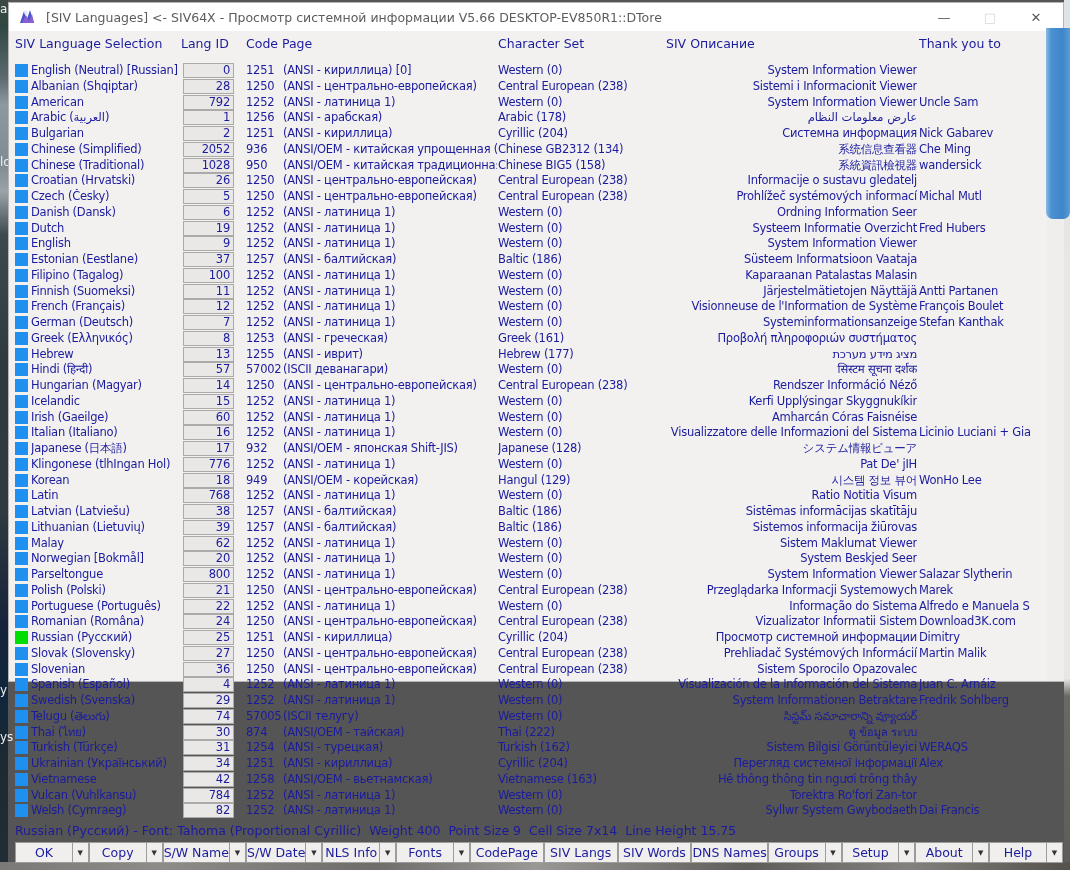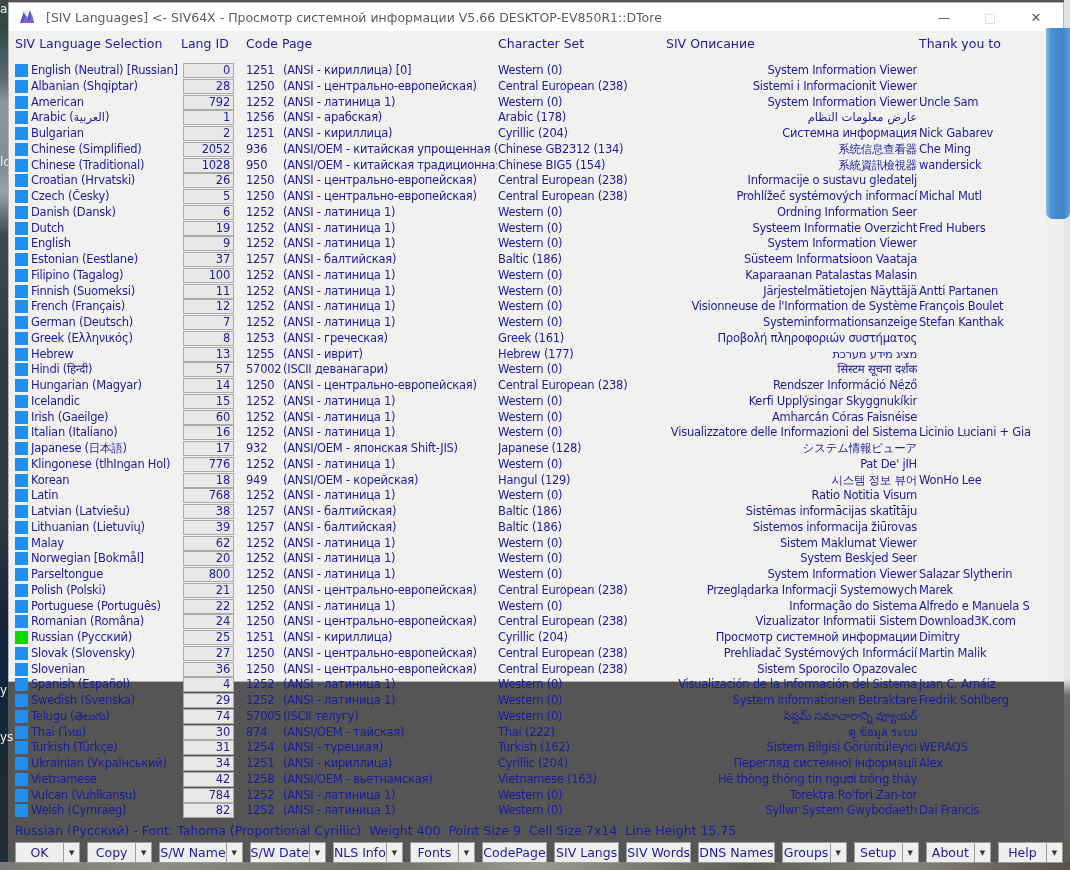--- a/index.html
+++ b/index.html
@@ -45,21 +45,21 @@
   .c-desc{left:657px;width:251px;text-align:right;}
   .c-credit{left:910px;width:130px;}
   
   .scrollbar{position:absolute;left:1038px;top:28px;width:17px;bottom:0;background:#efeeec;}
   .sb-thumb{position:absolute;left:8px;top:28px;width:24px;height:191px;z-index:9;
     background:linear-gradient(90deg,#8abce4 0%,#4a90d2 22%,#3f86c8 70%,#5a9cd8 100%);
     border-bottom-left-radius:7px;border-bottom-right-radius:7px;}
   
   .statusbar{position:absolute;left:6px;top:820px;right:4px;font-size:12.5px;color:#1b1b9e;
     white-space:pre;overflow:hidden;}
-  .btnrow{position:absolute;left:6px;top:839px;width:1048px;height:21px;display:flex;gap:7px;}
+  .btnrow{position:absolute;left:6px;top:839px;width:1048px;height:21px;display:flex;}
   .btn{flex:1 1 0;display:flex;align-items:stretch;background:#f0efed;border:1px solid #9c9c9a;
     box-sizing:border-box;font-size:12.5px;color:#1b1b9e;cursor:default;}
   .btn .lbl{flex:1;display:flex;align-items:center;justify-content:center;white-space:nowrap;overflow:hidden;}
   .btn .arr{flex:0 0 15px;display:flex;align-items:center;justify-content:center;
     border-left:1px solid #9c9c9a;font-size:7px;color:#333;}
 </style>
 </head>
 <body>
 
 <div class="desktop-left"></div>
@@ -153,21 +153,21 @@
         <div class="cell c-cp"><span class="cp-num">936</span><span>(ANSI/OEM - китайская упрощенная (</span></div>
         <div class="cell c-cs">Chinese GB2312 (134)</div>
         <div class="cell c-desc">系统信息查看器</div>
         <div class="cell c-credit">Che Ming</div>
       </div>
       <div class="row">
         <div class="cb"></div>
         <div class="cell c-name">Chinese (Traditional)</div>
         <div class="c-id cell">1028</div>
         <div class="cell c-cp"><span class="cp-num">950</span><span>(ANSI/OEM - китайская традиционная</span></div>
-        <div class="cell c-cs">Chinese BIG5 (154)</div>
+        <div class="cell c-cs">Chinese BIG5 (158)</div>
         <div class="cell c-desc">系統資訊檢視器</div>
         <div class="cell c-credit">wandersick</div>
       </div>
       <div class="row">
         <div class="cb"></div>
         <div class="cell c-name">Croatian (Hrvatski)</div>
         <div class="c-id cell">26</div>
         <div class="cell c-cp"><span class="cp-num">1250</span><span>(ANSI - центрально-европейская)</span></div>
         <div class="cell c-cs">Central European (238)</div>
         <div class="cell c-desc">Informacije o sustavu gledatelj</div>

